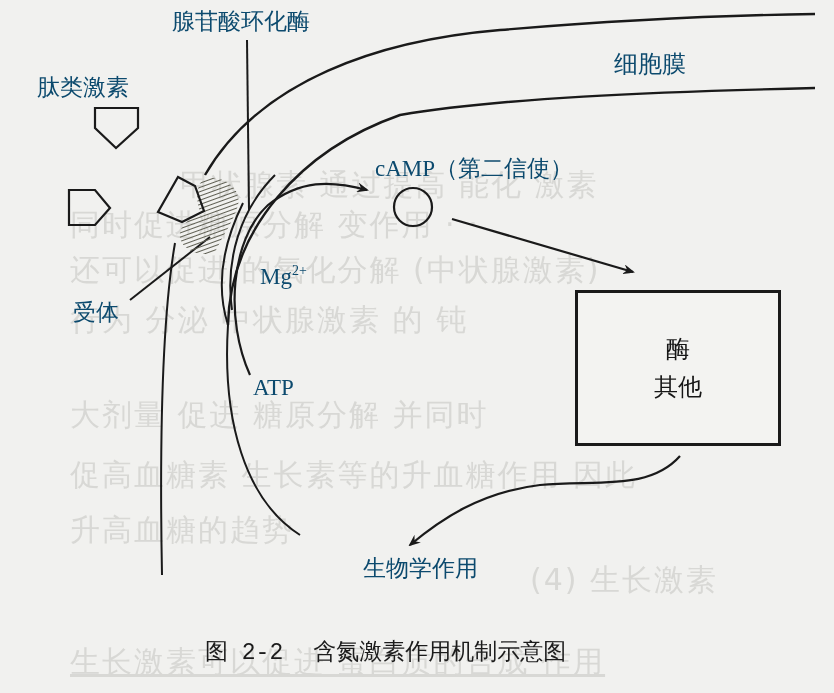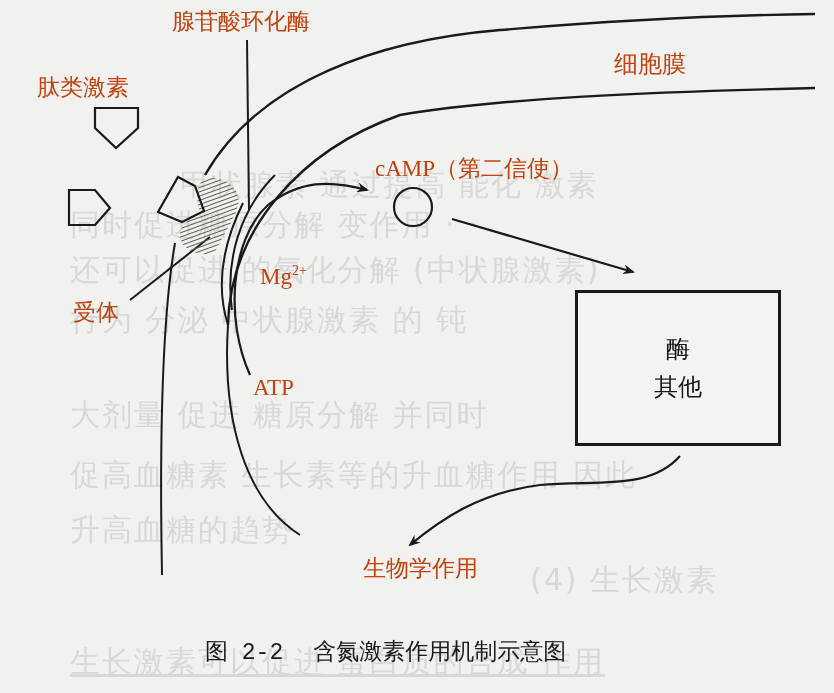--- a/index.html
+++ b/index.html
@@ -16,21 +16,21 @@
       font-family: "DejaVu Sans", sans-serif;
       font-size: 30px;
       white-space: nowrap;
       letter-spacing: 2px;
     }
     svg.diagram { position: absolute; left: 0; top: 0; }
     .lbl {
       position: absolute;
       white-space: nowrap;
       font-family: "DejaVu Sans", sans-serif;
-      color: #c2410c;
+      color: #0c4a6e;
     }
     .latin { font-family: "Liberation Serif", "DejaVu Serif", serif; }
     .box {
       position: absolute;
       left: 575px; top: 290px; width: 200px; height: 150px;
       border: 3px solid #1a1a1a;
       background: #f3f3f1;
       display: flex; flex-direction: column; align-items: center; justify-content: center;
       font-family: "DejaVu Sans", sans-serif;
       font-size: 24px; line-height: 38px;

